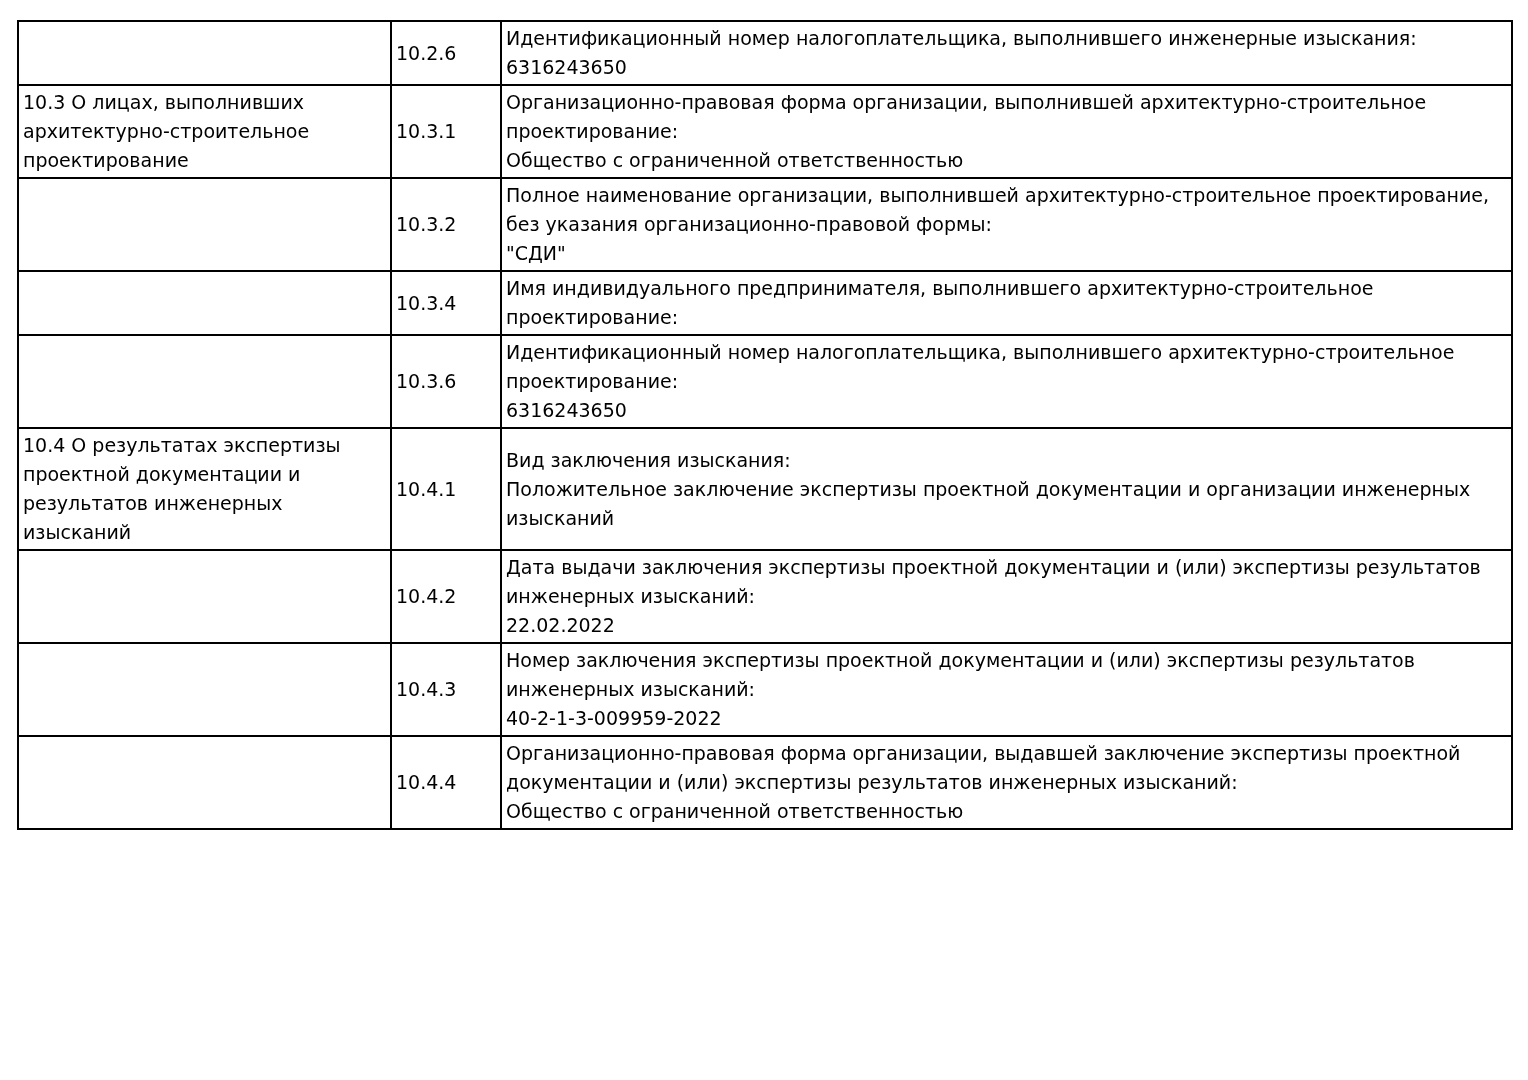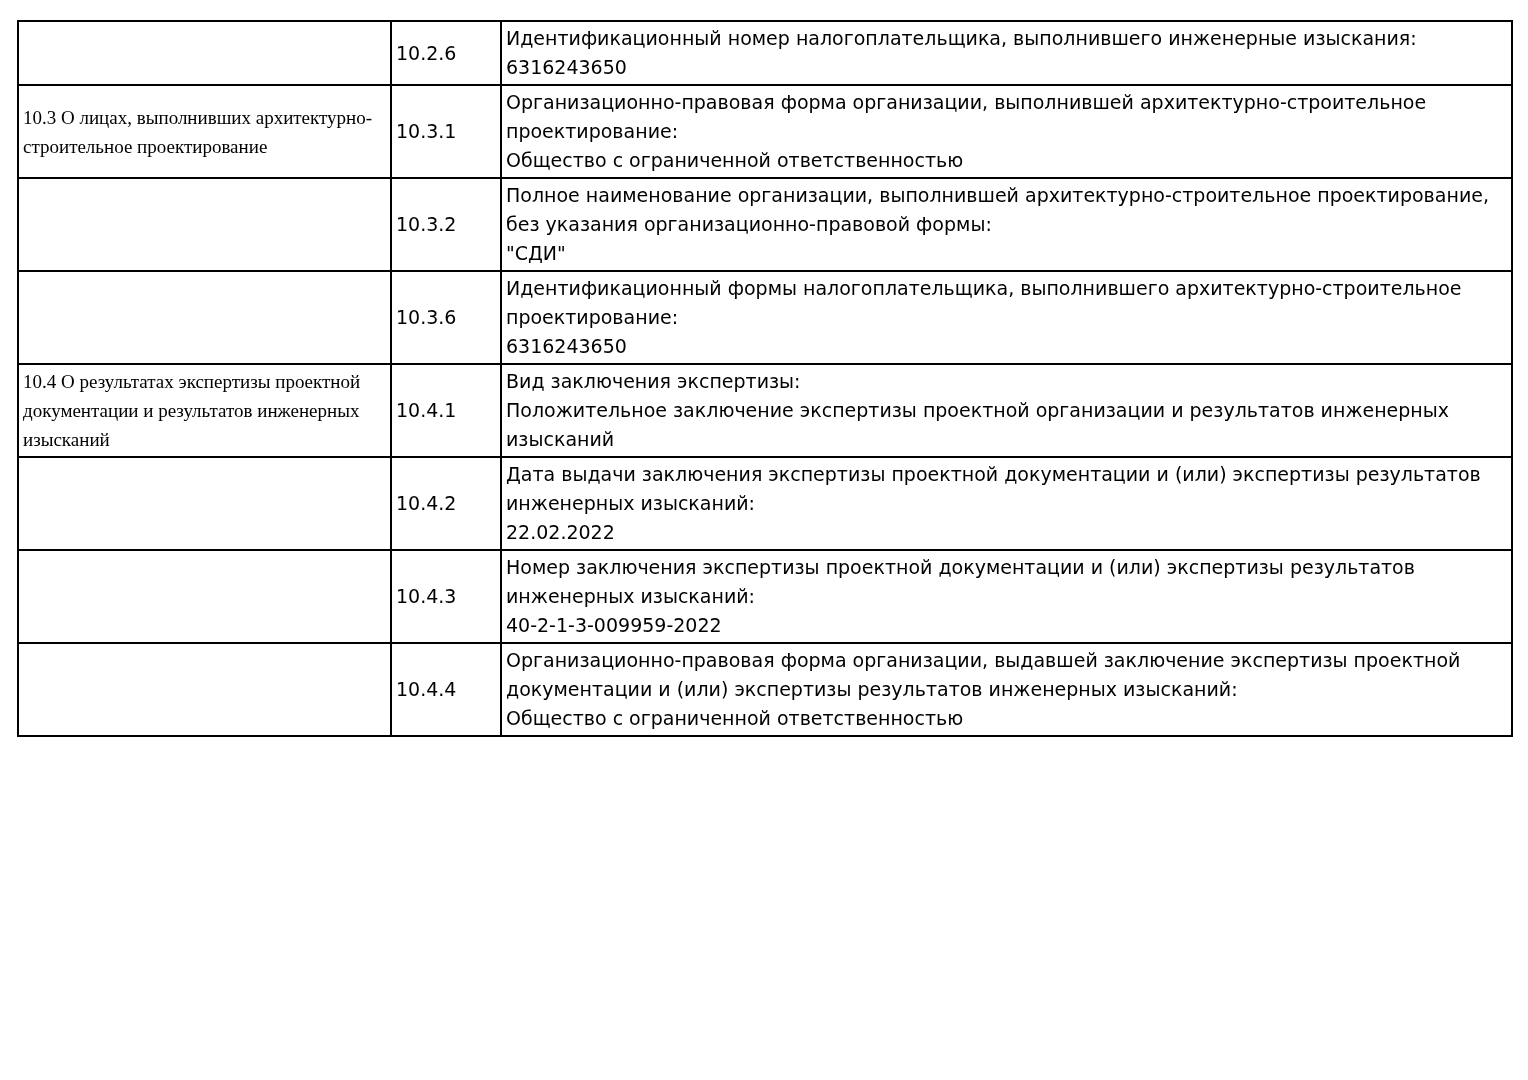--- a/index.html
+++ b/index.html
@@ -26,21 +26,20 @@
     border: 2px solid #000000;
     padding: 2px 6px 2px 4px;
     font-size: 19px;
     line-height: 29px;
     vertical-align: middle;
     word-wrap: break-word;
   }
   td.c-section {
     vertical-align: top;
     padding-left: 5px;
-    font-family: Liberation Serif, serif;
   }
   td.c-number {
     vertical-align: middle;
   }
   td.c-content {
     vertical-align: middle;
     margin-left: 24px;
   }
   .value {
     font-weight: normal;
@@ -76,32 +75,40 @@
       <tr>
         <td class="c-section"></td>
         <td class="c-number">10.3.2</td>
         <td class="c-content">
           <div class="label">Полное наименование организации, выполнившей архитектурно-строительное проектирование, без указания организационно-правовой формы:</div>
           <div class="value">"СДИ"</div>
         </td>
       </tr>
       <tr>
         <td class="c-section"></td>
+        <td class="c-number">10.3.4</td>
+        <td class="c-content">
+          <div class="label">Имя индивидуального предпринимателя, выполнившего архитектурно-строительное проектирование:</div>
+          <div class="value"></div>
+        </td>
+      </tr>
+      <tr>
+        <td class="c-section"></td>
         <td class="c-number">10.3.6</td>
         <td class="c-content">
-          <div class="label">Идентификационный формы налогоплательщика, выполнившего архитектурно-строительное проектирование:</div>
+          <div class="label">Идентификационный номер налогоплательщика, выполнившего архитектурно-строительное проектирование:</div>
           <div class="value">6316243650</div>
         </td>
       </tr>
       <tr>
         <td class="c-section">10.4 О результатах экспертизы проектной документации и результатов инженерных изысканий</td>
         <td class="c-number">10.4.1</td>
         <td class="c-content">
-          <div class="label">Вид заключения экспертизы:</div>
-          <div class="value">Положительное заключение экспертизы проектной организации и результатов инженерных изысканий</div>
+          <div class="label">Вид заключения изыскания:</div>
+          <div class="value">Положительное заключение экспертизы проектной документации и организации инженерных изысканий</div>
         </td>
       </tr>
       <tr>
         <td class="c-section"></td>
         <td class="c-number">10.4.2</td>
         <td class="c-content">
           <div class="label">Дата выдачи заключения экспертизы проектной документации и (или) экспертизы результатов инженерных изысканий:</div>
           <div class="value">22.02.2022</div>
         </td>
       </tr>

